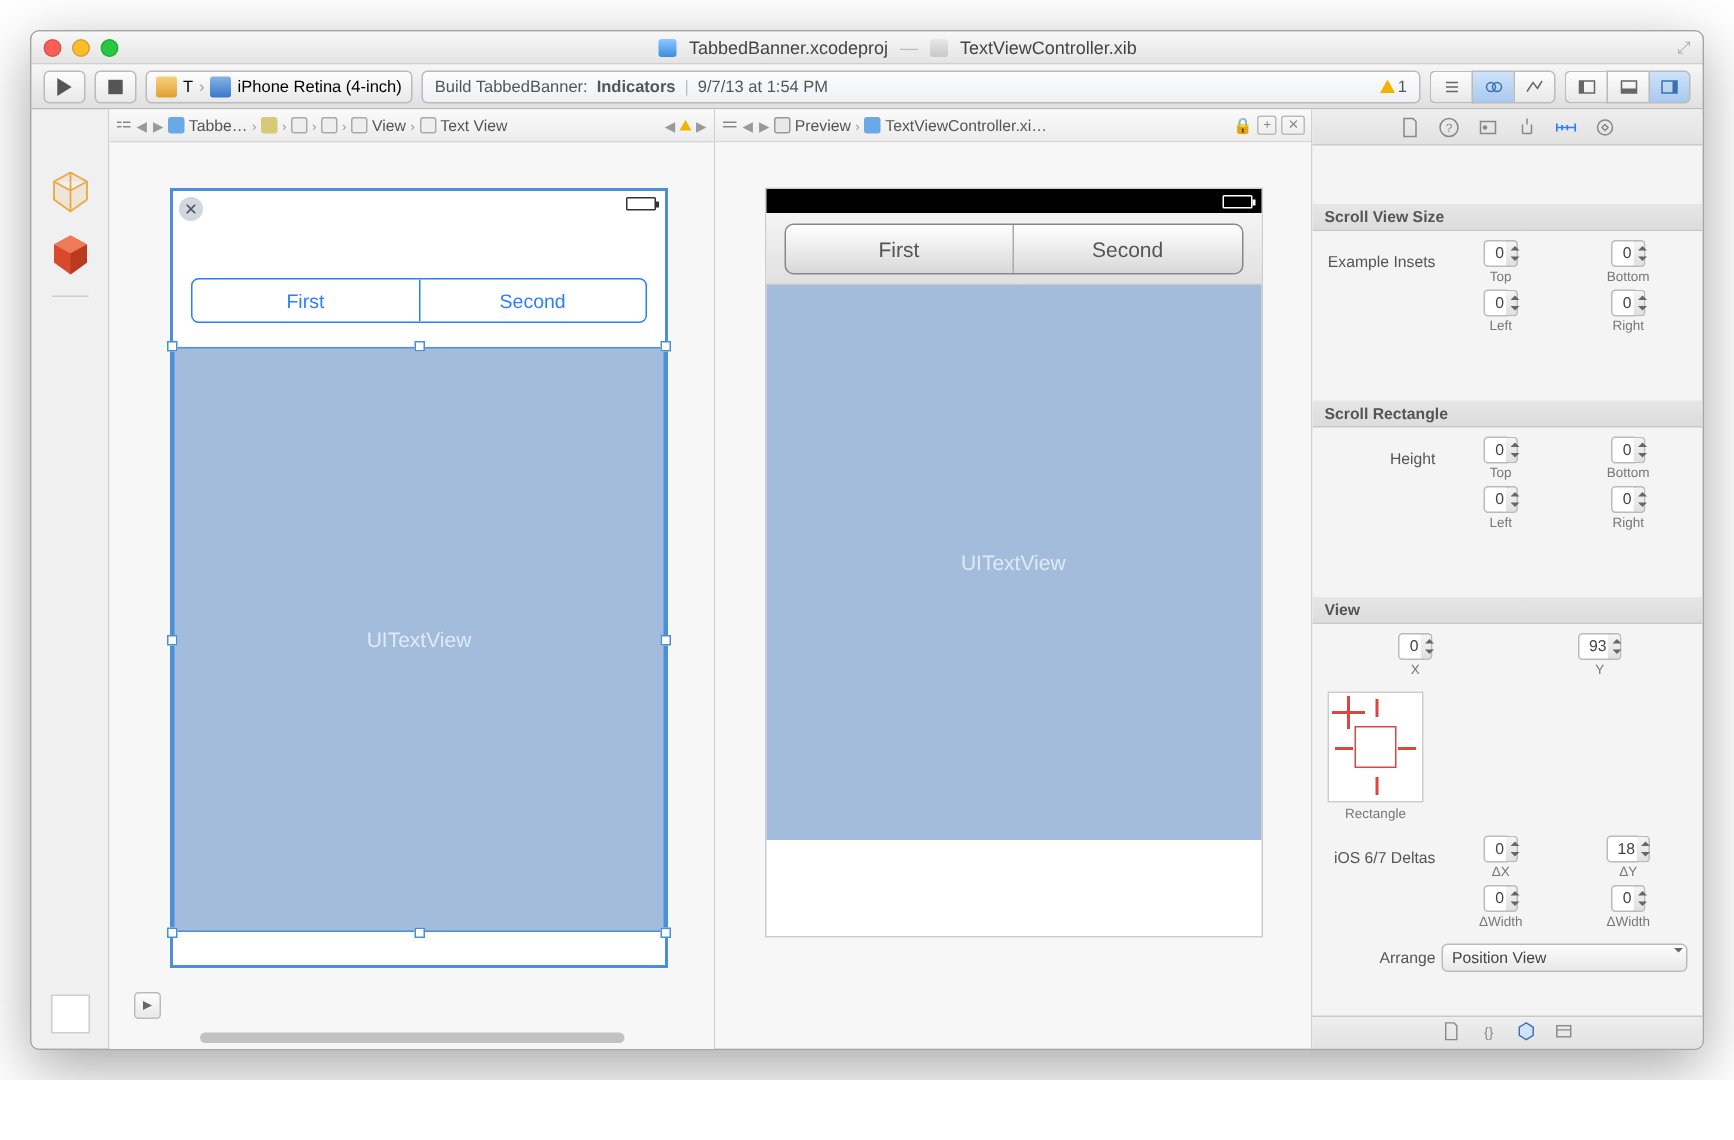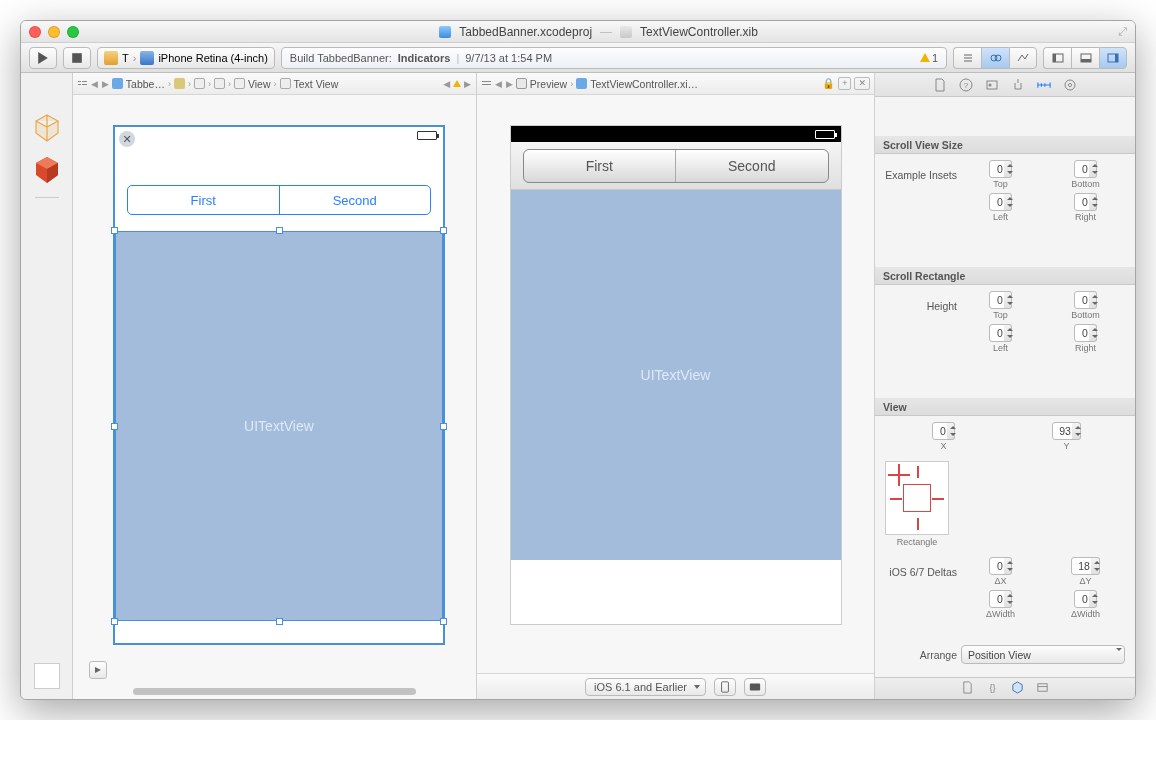--- a/index.html
+++ b/index.html
@@ -353,35 +353,20 @@
             </div>
           <div style="height:48px;background:linear-gradient(#f4f4f4,#e0e0e0);border-bottom:1px solid #c8c8c8;display:flex;align-items:center;padding:0 12px">
             <div class="segcontrol ios6" style="margin:0;flex:1">
               <div class="segbtn">First</div>
               <div class="segbtn">Second</div>
             </div>
           </div>
           <div class="textview" style="height:370px">UITextView</div>
         </div>
       </div>
-      <div class="preview-bottom">
-        <div class="dropdown-pill">
-            <span>iOS 6.1 and Earlier</span>
-          </div>
-        <div class="tb-btn" style="width:22px;height:18px">
-            <svg viewBox="0 0 10 14" width="8">
-              <rect x="1" y="1" width="8" height="12" rx="1" fill="none" stroke="#555"></rect>
-            </svg>
-          </div>
-        <div class="tb-btn" style="width:22px;height:18px">
-            <svg viewBox="0 0 14 10" width="12">
-              <rect x="1" y="1" width="12" height="8" rx="1" fill="#555"></rect>
-            </svg>
-          </div>
-      </div>
     </div>
 
     <div class="inspector">
       <div class="insp-tabs">
         <span class="it">
             <svg viewBox="0 0 12 14">
               <path d="M2 1 H8 L10 3 V13 H2 Z" fill="none" stroke="currentColor"></path>
             </svg>
           </span>
         <span class="it">
@@ -598,21 +583,21 @@
                   <div class="numwrap">
                     <div class="input">
                       <span>0</span>
                     </div>
                     <div class="stepper"></div>
                   </div>
                   <span class="sublabel">ΔWidth</span>
                 </div>
             </div>
           </div>
-          <div class="row" style="margin-top:22px">
+          <div class="row" style="margin-top:6px">
             <span class="row-label">Arrange</span>
             <div class="popup">
                 <span>Position View</span>
                 <span class="updn">
                   <span class="d"></span>
                 </span>
               </div>
           </div>
         </div>
       </div>

